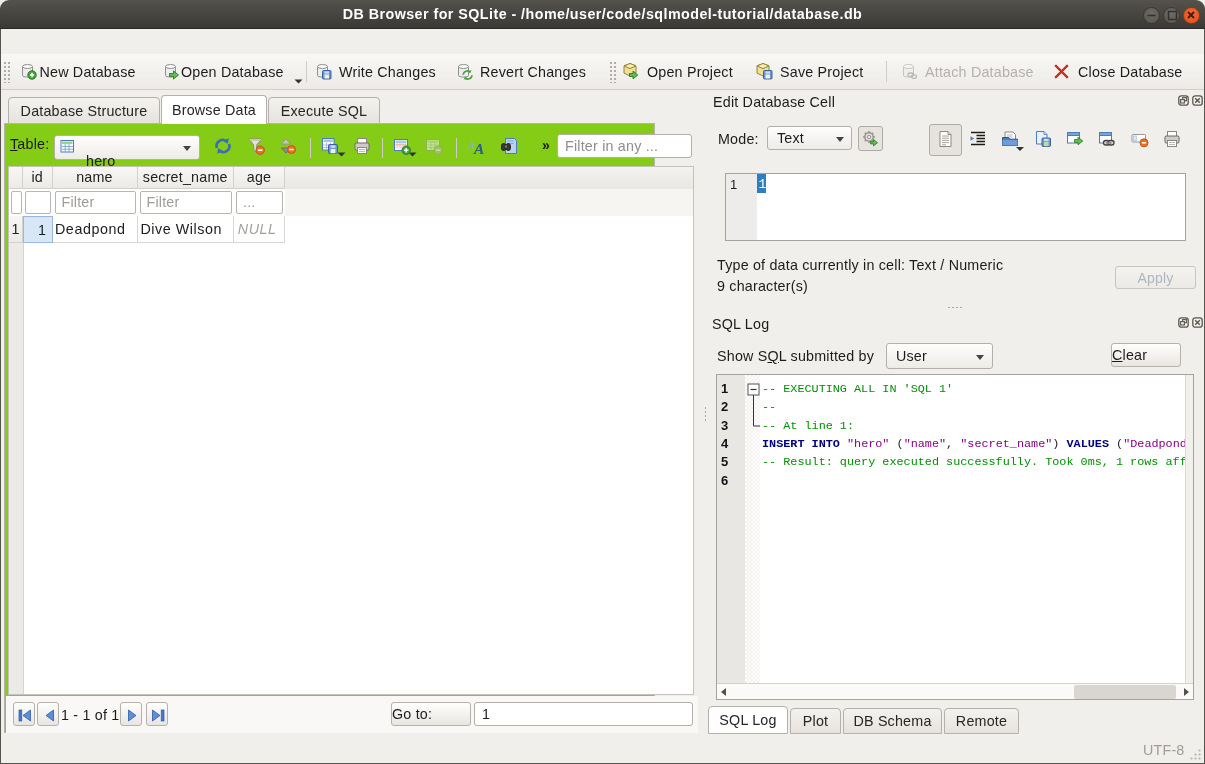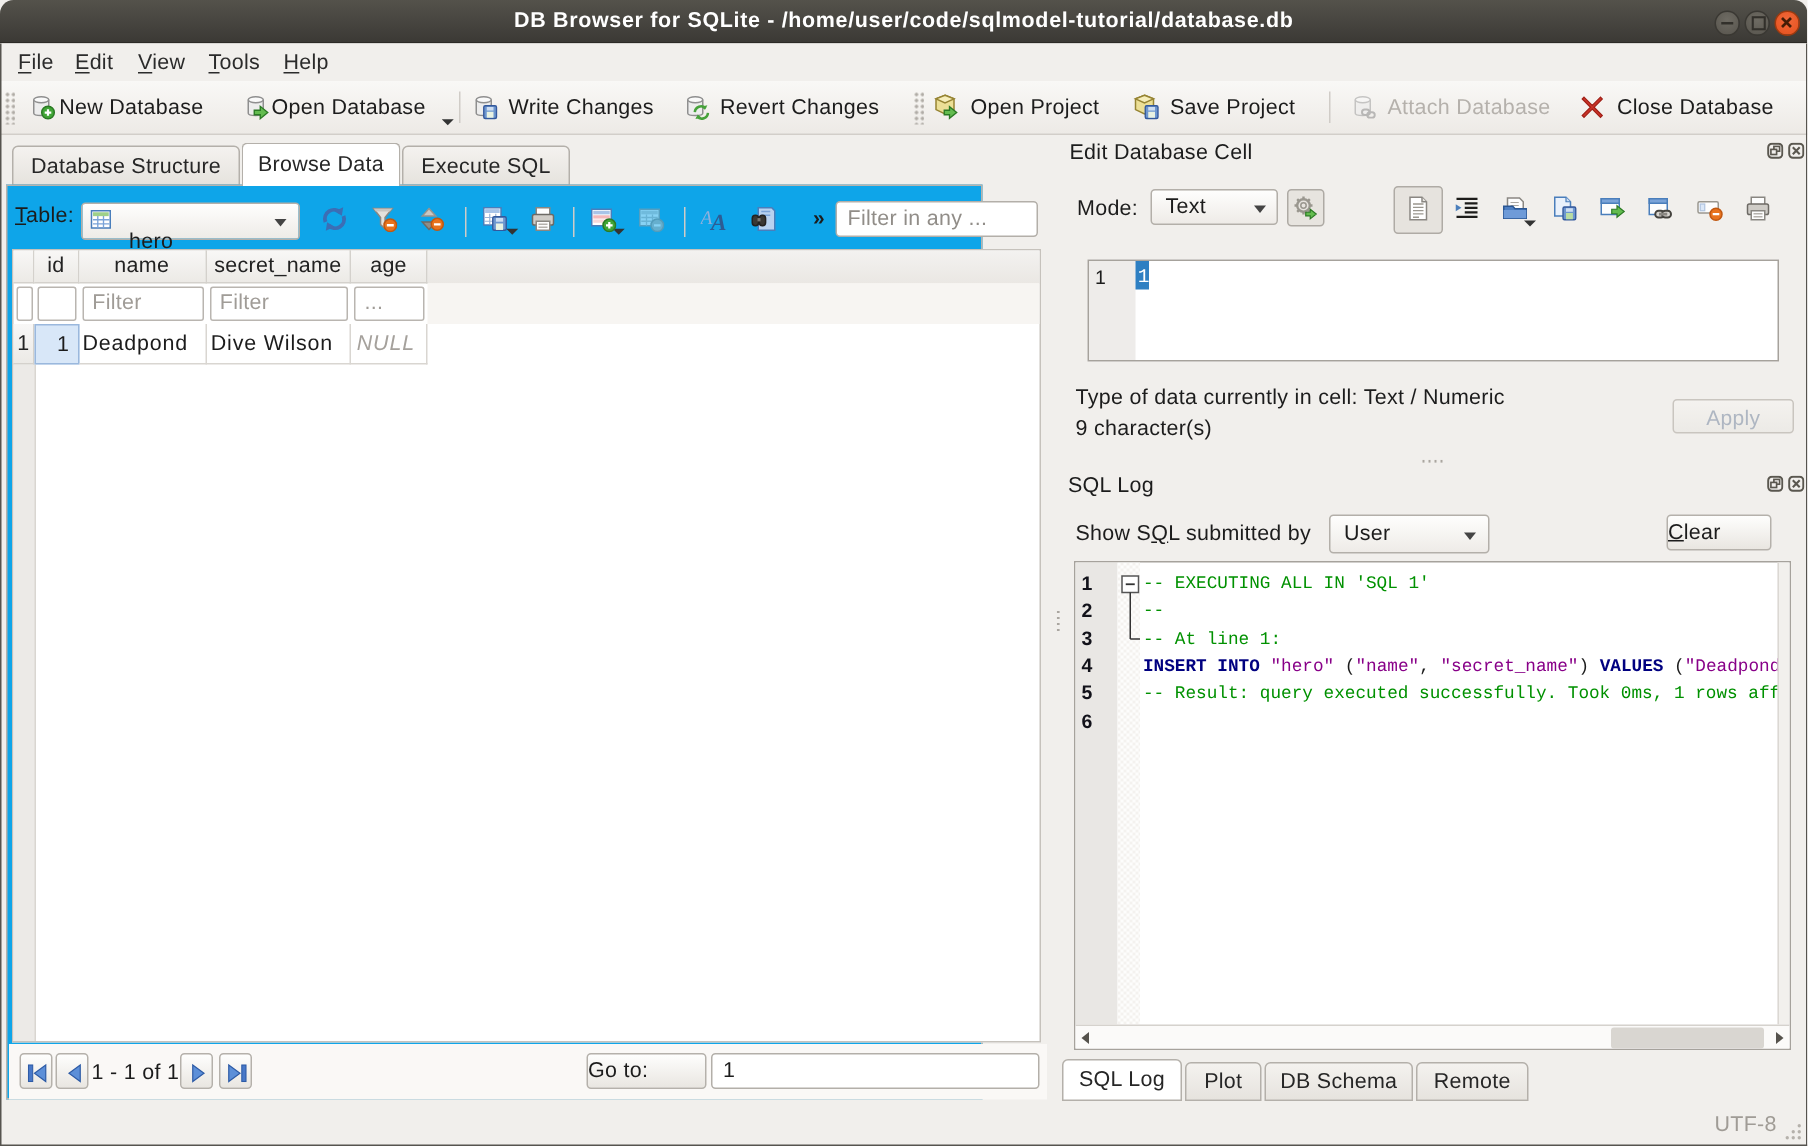--- a/index.html
+++ b/index.html
@@ -26,21 +26,21 @@
   .handle{position:absolute;top:7px;width:7px;height:22px;
     background-image:radial-gradient(circle,#b0aca6 1px,transparent 1.2px);
     background-size:4px 4px;}
   .gtext{color:#b5b1ac;}
   
   .tab{position:absolute;box-sizing:border-box;border:1px solid #b4b0aa;border-radius:4px 4px 0 0;
     background:linear-gradient(#f4f2ef,#e6e3de);text-align:center;color:#262626;}
   .tab.active{background:#fff;border-bottom:none;z-index:5;}
   
   #pane{position:absolute;left:4px;top:123px;width:651px;height:610px;box-sizing:border-box;
-    border:1px solid #b7b3ad;background:#0ea5e9;}
+    border:1px solid #b7b3ad;background:#84cc16;}
   .combo{position:absolute;box-sizing:border-box;border:1px solid #b3afa9;border-radius:3px;
     background:linear-gradient(#fefefd,#eeebe7);}
   .combo .arrow{position:absolute;width:0;height:0;border-left:4.5px solid transparent;border-right:4.5px solid transparent;border-top:5px solid #444;}
   .btn{position:absolute;box-sizing:border-box;border:1px solid #b5b1ab;border-radius:3px;
     background:linear-gradient(#fefefd,#e9e6e1);text-align:left;color:#1c1c1c;}
   .input{position:absolute;box-sizing:border-box;border:1px solid #b3afa9;border-radius:3px;background:#fff;}
   
   #grid{position:absolute;left:3px;top:42px;width:686px;height:529px;box-sizing:border-box;border:1px solid #c6c2bc;background:#fff;}
   .hcell{position:absolute;box-sizing:border-box;background:linear-gradient(#f8f7f6,#eceae6);
     border-right:1px solid #d4d1cc;border-bottom:1px solid #d4d1cc;text-align:center;color:#222;}
@@ -64,27 +64,20 @@
     <div class="winbtn gray" style="left:1142.5px;"></div>
     <div class="winbtn gray" style="left:1162.5px;"></div>
     <div class="winbtn orange" style="left:1182.5px;"></div>
     <svg class="abs" style="left:1142.5px;top:6.5px;" width="57" height="17">
       <line x1="4.5" y1="8.5" x2="12.5" y2="8.5" stroke="#32302b" stroke-width="1.6"></line>
       <rect x="25.5" y="4.5" width="8" height="8" fill="none" stroke="#32302b" stroke-width="1.4"></rect>
       <path d="M45 5 L51 11 M51 5 L45 11" stroke="#451c06" stroke-width="1.8"></path>
     </svg>
   </div>
 
-  <div id="menubar">
-    <span class="mitem" style="left:12px;"><u>F</u>ile</span>
-    <span class="mitem" style="left:50px;"><u>E</u>dit</span>
-    <span class="mitem" style="left:92px;"><u>V</u>iew</span>
-    <span class="mitem" style="left:139px;"><u>T</u>ools</span>
-    <span class="mitem" style="left:189px;"><u>H</u>elp</span>
-  </div>
 
   <div id="toolbar">
     <div class="handle" style="left:3px;"></div>
     <span class="tbtext" style="left:39.5px;">New Database</span>
     <span class="tbtext" style="left:181px;">Open Database</span>
     <div class="tbsep" style="left:306px;"></div>
     <span class="tbtext" style="left:339px;">Write Changes</span>
     <span class="tbtext" style="left:480px;">Revert Changes</span>
     <div class="handle" style="left:609px;"></div>
     <span class="tbtext" style="left:647px;">Open Project</span>

